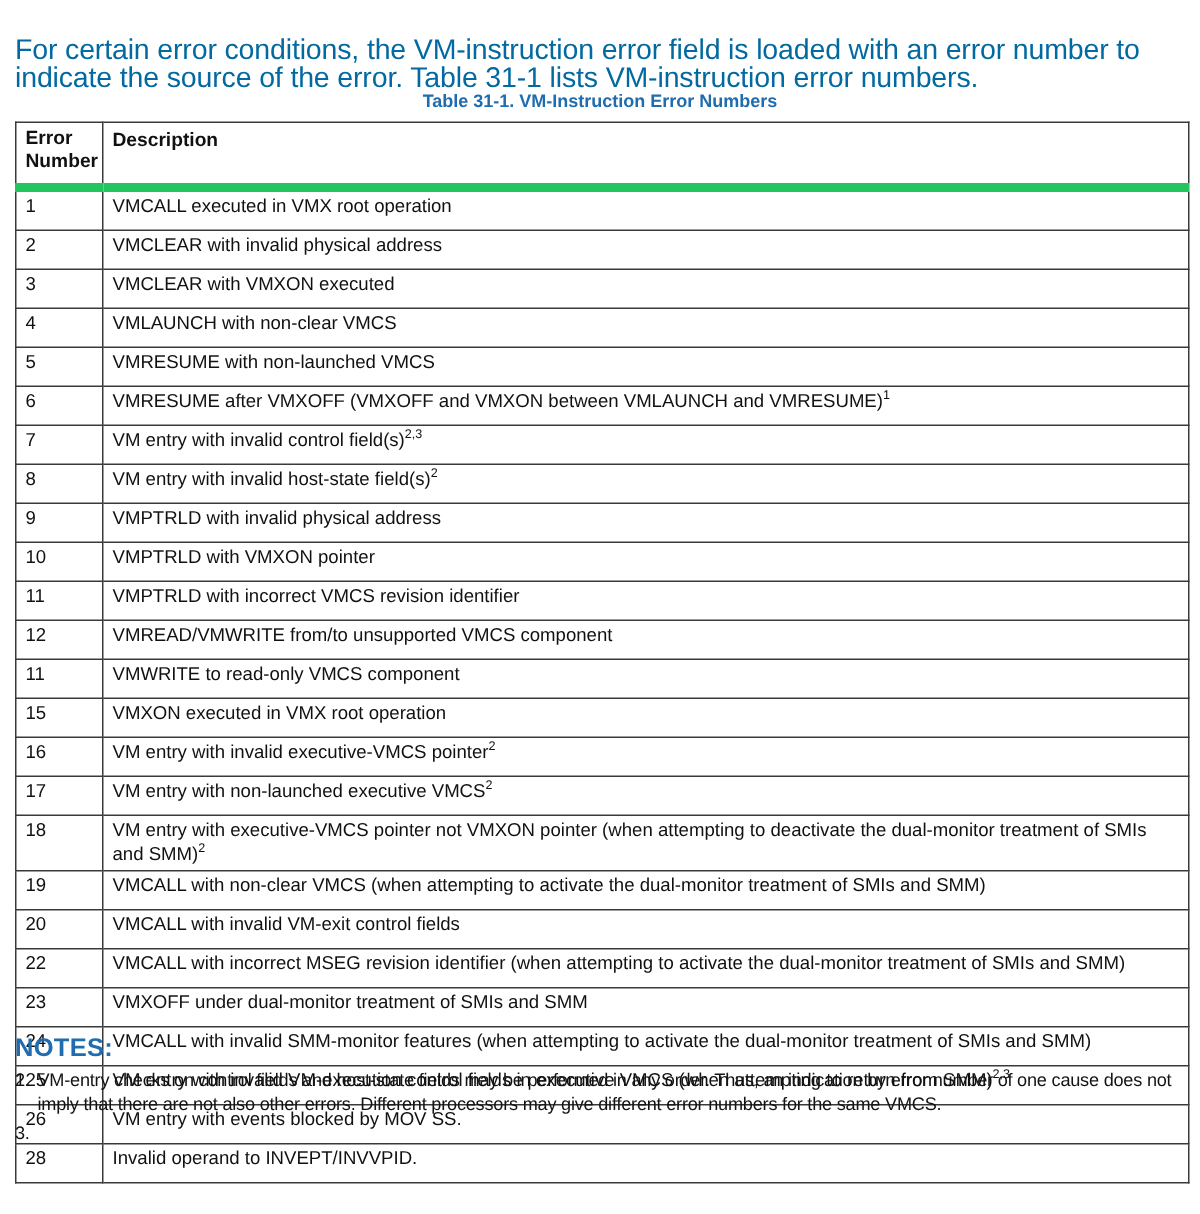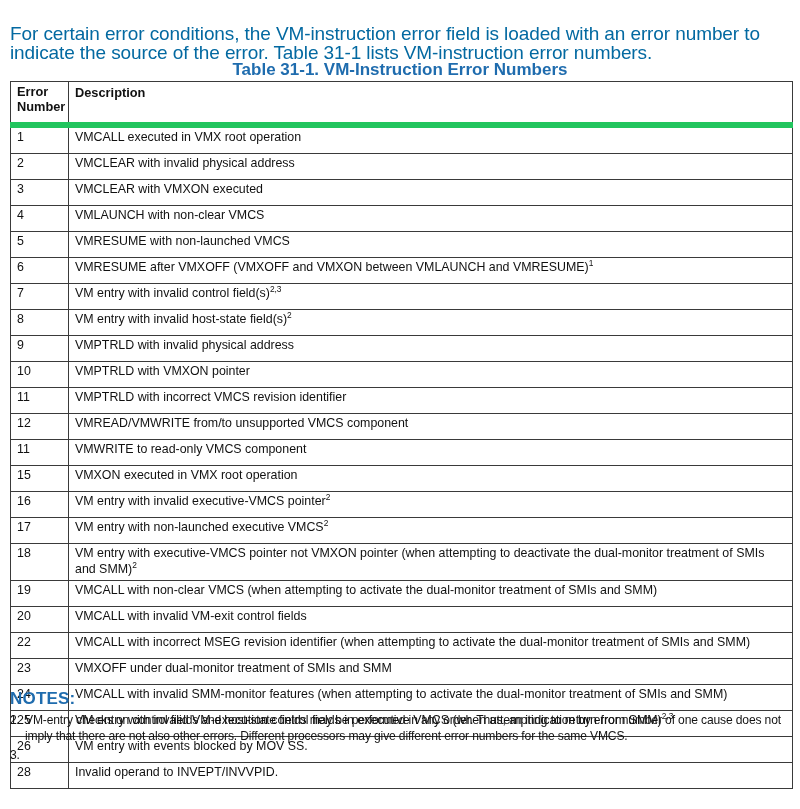--- a/index.html
+++ b/index.html
@@ -36,21 +36,21 @@
     letter-spacing: -0.1px;
   }
 
   
   .table-caption {
     position: absolute;
     top: 60px;
     left: 0;
     width: 800px;
     text-align: center;
-    font-size: 17px;
+    font-size: 12px;
     font-weight: bold;
     color: #1F6CAE;
     letter-spacing: 0px;
   }
 
   
   .tbl-wrap {
     position: absolute;
     top: 81px;
     left: 10px;

